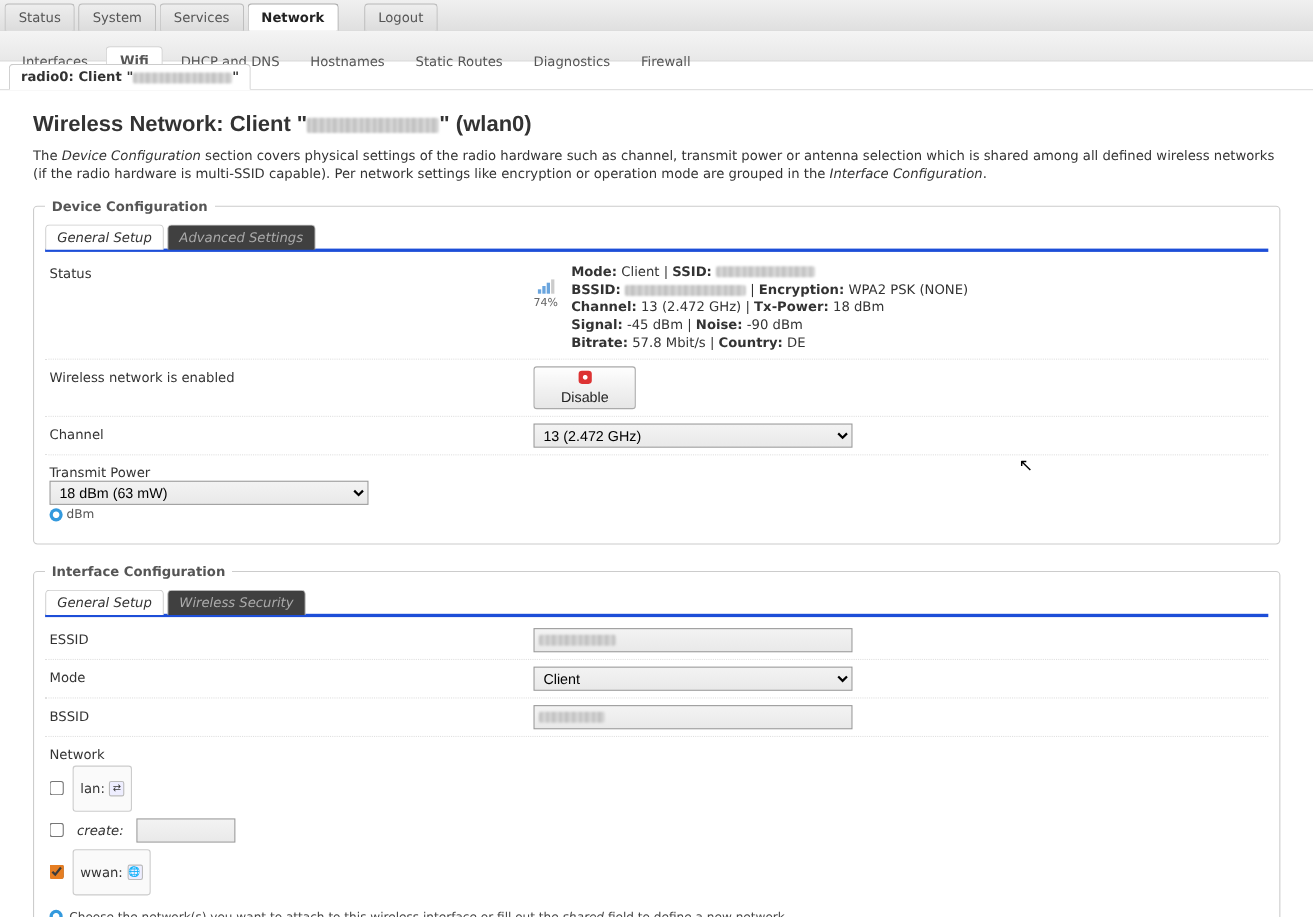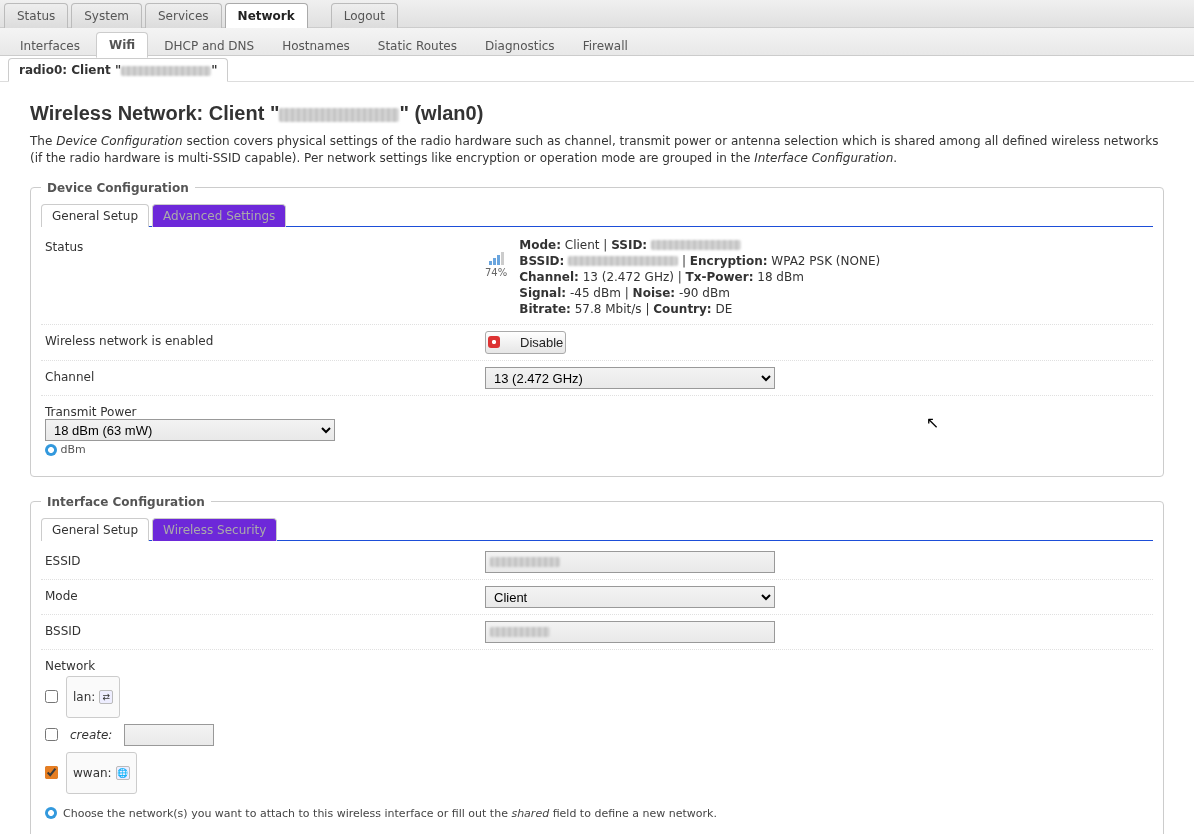--- a/index.html
+++ b/index.html
@@ -57,21 +57,21 @@
   align-items: flex-end;
 }
 .subtabs .tab {
   display: inline-block;
   padding: 5px 12px;
   color: #555;
   cursor: pointer;
   border-radius: 4px 4px 0 0;
   margin-right: 4px;
   position: relative;
-  top: 3px;
+  top: 13px;
 }
 .subtabs .tab.active {
   background: #fff;
   border: 1px solid #ccc;
   border-bottom: 1px solid #fff;
   font-weight: bold;
 }
 
 .radiotabs {
   background: #fff;
@@ -115,30 +115,31 @@
   margin-bottom: 18px;
   background: #fff;
 }
 fieldset.cbi-section > legend {
   padding: 0 6px;
   font-weight: bold;
   color: #555;
 }
 .innertabs {
   display: flex;
-  border-bottom: 1px solid #1d4ed8;
+  border-bottom: 3px solid #1d4ed8;
   margin-bottom: 4px;
+  font-style: italic;
 }
 .innertabs .tab {
   padding: 4px 10px;
   border: 1px solid #ccc;
   border-bottom: none;
   border-radius: 4px 4px 0 0;
   margin-right: 3px;
-  background: #6d28d9;
+  background: #404040;
   color: #333;
   cursor: pointer;
   position: relative;
   top: 1px;
 }
 .innertabs .tab.active {
   background: #fff;
   font-weight: normal;
 }
 .innertabs .tab.inactive {
@@ -175,28 +176,29 @@
   height: 14px;
   gap: 1px;
   margin-bottom: 2px;
 }
 .signal-bars span { width: 3px; background: #6aa5de; }
 .signal-bars .b1{height:4px;} .signal-bars .b2{height:7px;} .signal-bars .b3{height:10px;} .signal-bars .b4{height:13px; background:#ccc;}
 .status-text { font-size: 12px; line-height: 1.35; }
 .btn, button, .btn-like {
   display: inline-flex;
   align-items: center;
-  gap: 20px;
-  padding: 3px 2px;
+  gap: 4px;
+  padding: 3px 24px;
   background: linear-gradient(#fefefe,#e6e6e6);
   border: 1px solid #aaa;
   border-radius: 3px;
   font-size: 13px;
   cursor: pointer;
   color: #222;
+  flex-direction: column;
 }
 .icon {
   display: inline-block;
   width: 12px; height: 12px;
   border-radius: 2px;
   vertical-align: middle;
 }
 .icon.stop { background: radial-gradient(circle,#fff 20%,#d33 30%); border-radius: 3px;}
 .icon.red-x {
   background: #fff;

